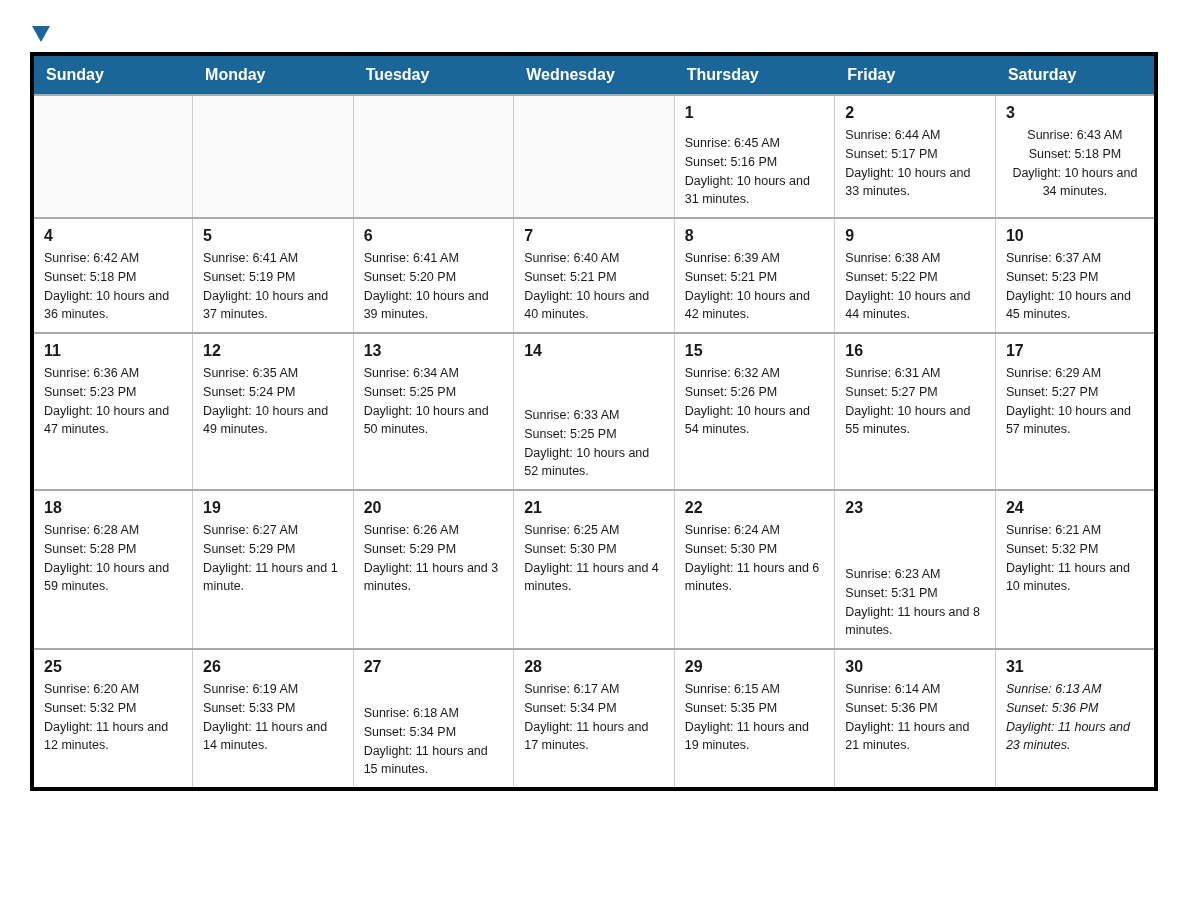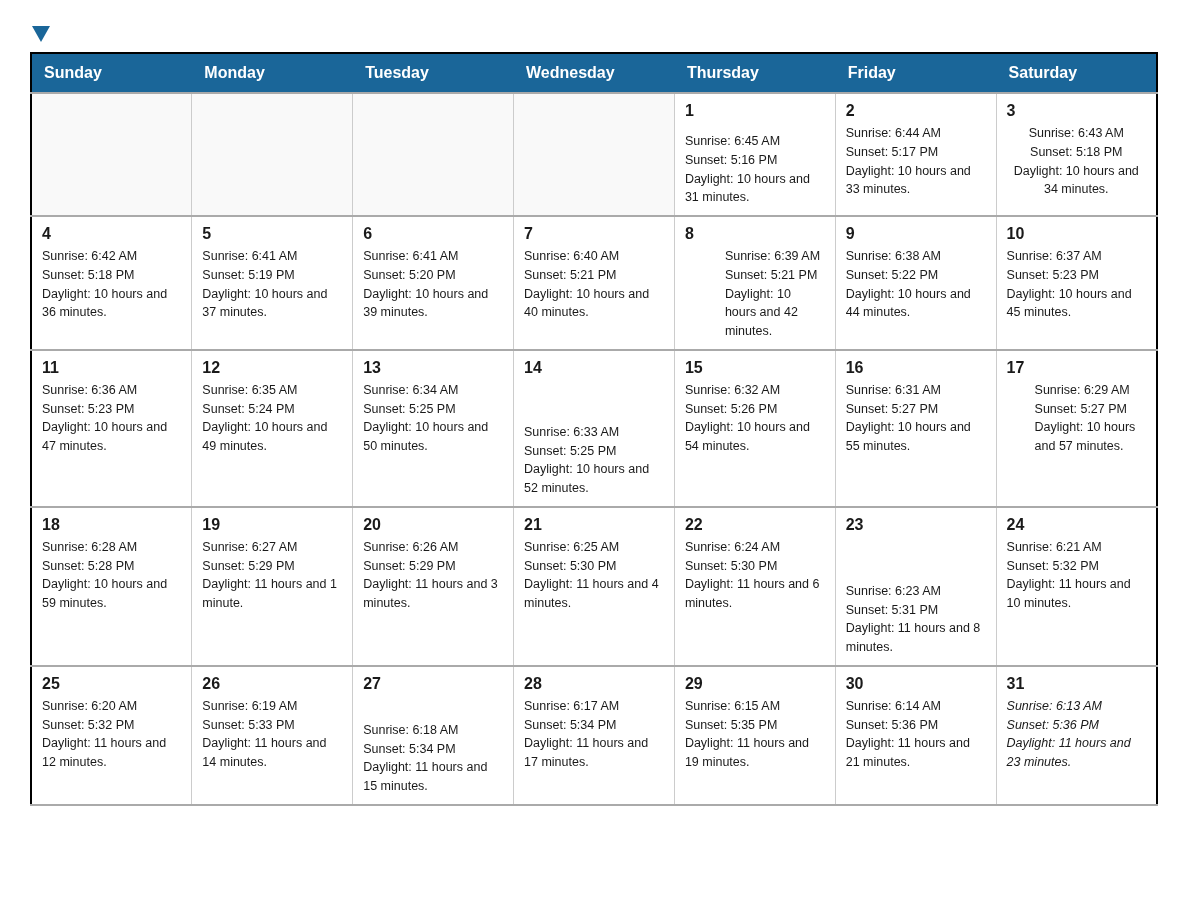--- a/index.html
+++ b/index.html
@@ -41,21 +41,21 @@
       line-height: 1.1;
     }
     .location-title {
       font-size: 22px;
       color: #1a1a1a;
       margin-top: 4px;
     }
     .calendar {
       width: 100%;
       border-collapse: collapse;
-      border: 2px solid #000000;
+      border: 4px solid #000000;
     }
     .calendar th {
       background-color: #1a6699;
       color: #ffffff;
       font-size: 16px;
       font-weight: bold;
       padding: 10px 12px;
       text-align: left;
       border: 1px solid #1a6699;
     }
@@ -163,21 +163,21 @@
 Daylight: 10 hours and 39 minutes.</div>
         </td>
         <td>
           <span class="day-number">7</span>
           <div class="day-info" style="white-space: pre-line;">Sunrise: 6:40 AM
 Sunset: 5:21 PM
 Daylight: 10 hours and 40 minutes.</div>
         </td>
         <td>
           <span class="day-number">8</span>
-          <div class="day-info" style="white-space: pre-line; margin-left: 40px;">Sunrise: 6:39 AM
+          <div class="day-info" style="white-space: pre-line;">Sunrise: 6:39 AM
 Sunset: 5:21 PM
 Daylight: 10 hours and 42 minutes.</div>
         </td>
         <td>
           <span class="day-number">9</span>
           <div class="day-info" style="white-space: pre-line;">Sunrise: 6:38 AM
 Sunset: 5:22 PM
 Daylight: 10 hours and 44 minutes.</div>
         </td>
         <td>
@@ -219,21 +219,21 @@
 Daylight: 10 hours and 54 minutes.</div>
         </td>
         <td>
           <span class="day-number">16</span>
           <div class="day-info" style="white-space: pre-line;">Sunrise: 6:31 AM
 Sunset: 5:27 PM
 Daylight: 10 hours and 55 minutes.</div>
         </td>
         <td>
           <span class="day-number">17</span>
-          <div class="day-info" style="white-space: pre-line; margin-left: 28px;">Sunrise: 6:29 AM
+          <div class="day-info" style="white-space: pre-line;">Sunrise: 6:29 AM
 Sunset: 5:27 PM
 Daylight: 10 hours and 57 minutes.</div>
         </td>
       </tr>
       <tr>
         <td>
           <span class="day-number">18</span>
           <div class="day-info" style="white-space: pre-line;">Sunrise: 6:28 AM
 Sunset: 5:28 PM
 Daylight: 10 hours and 59 minutes.</div>

